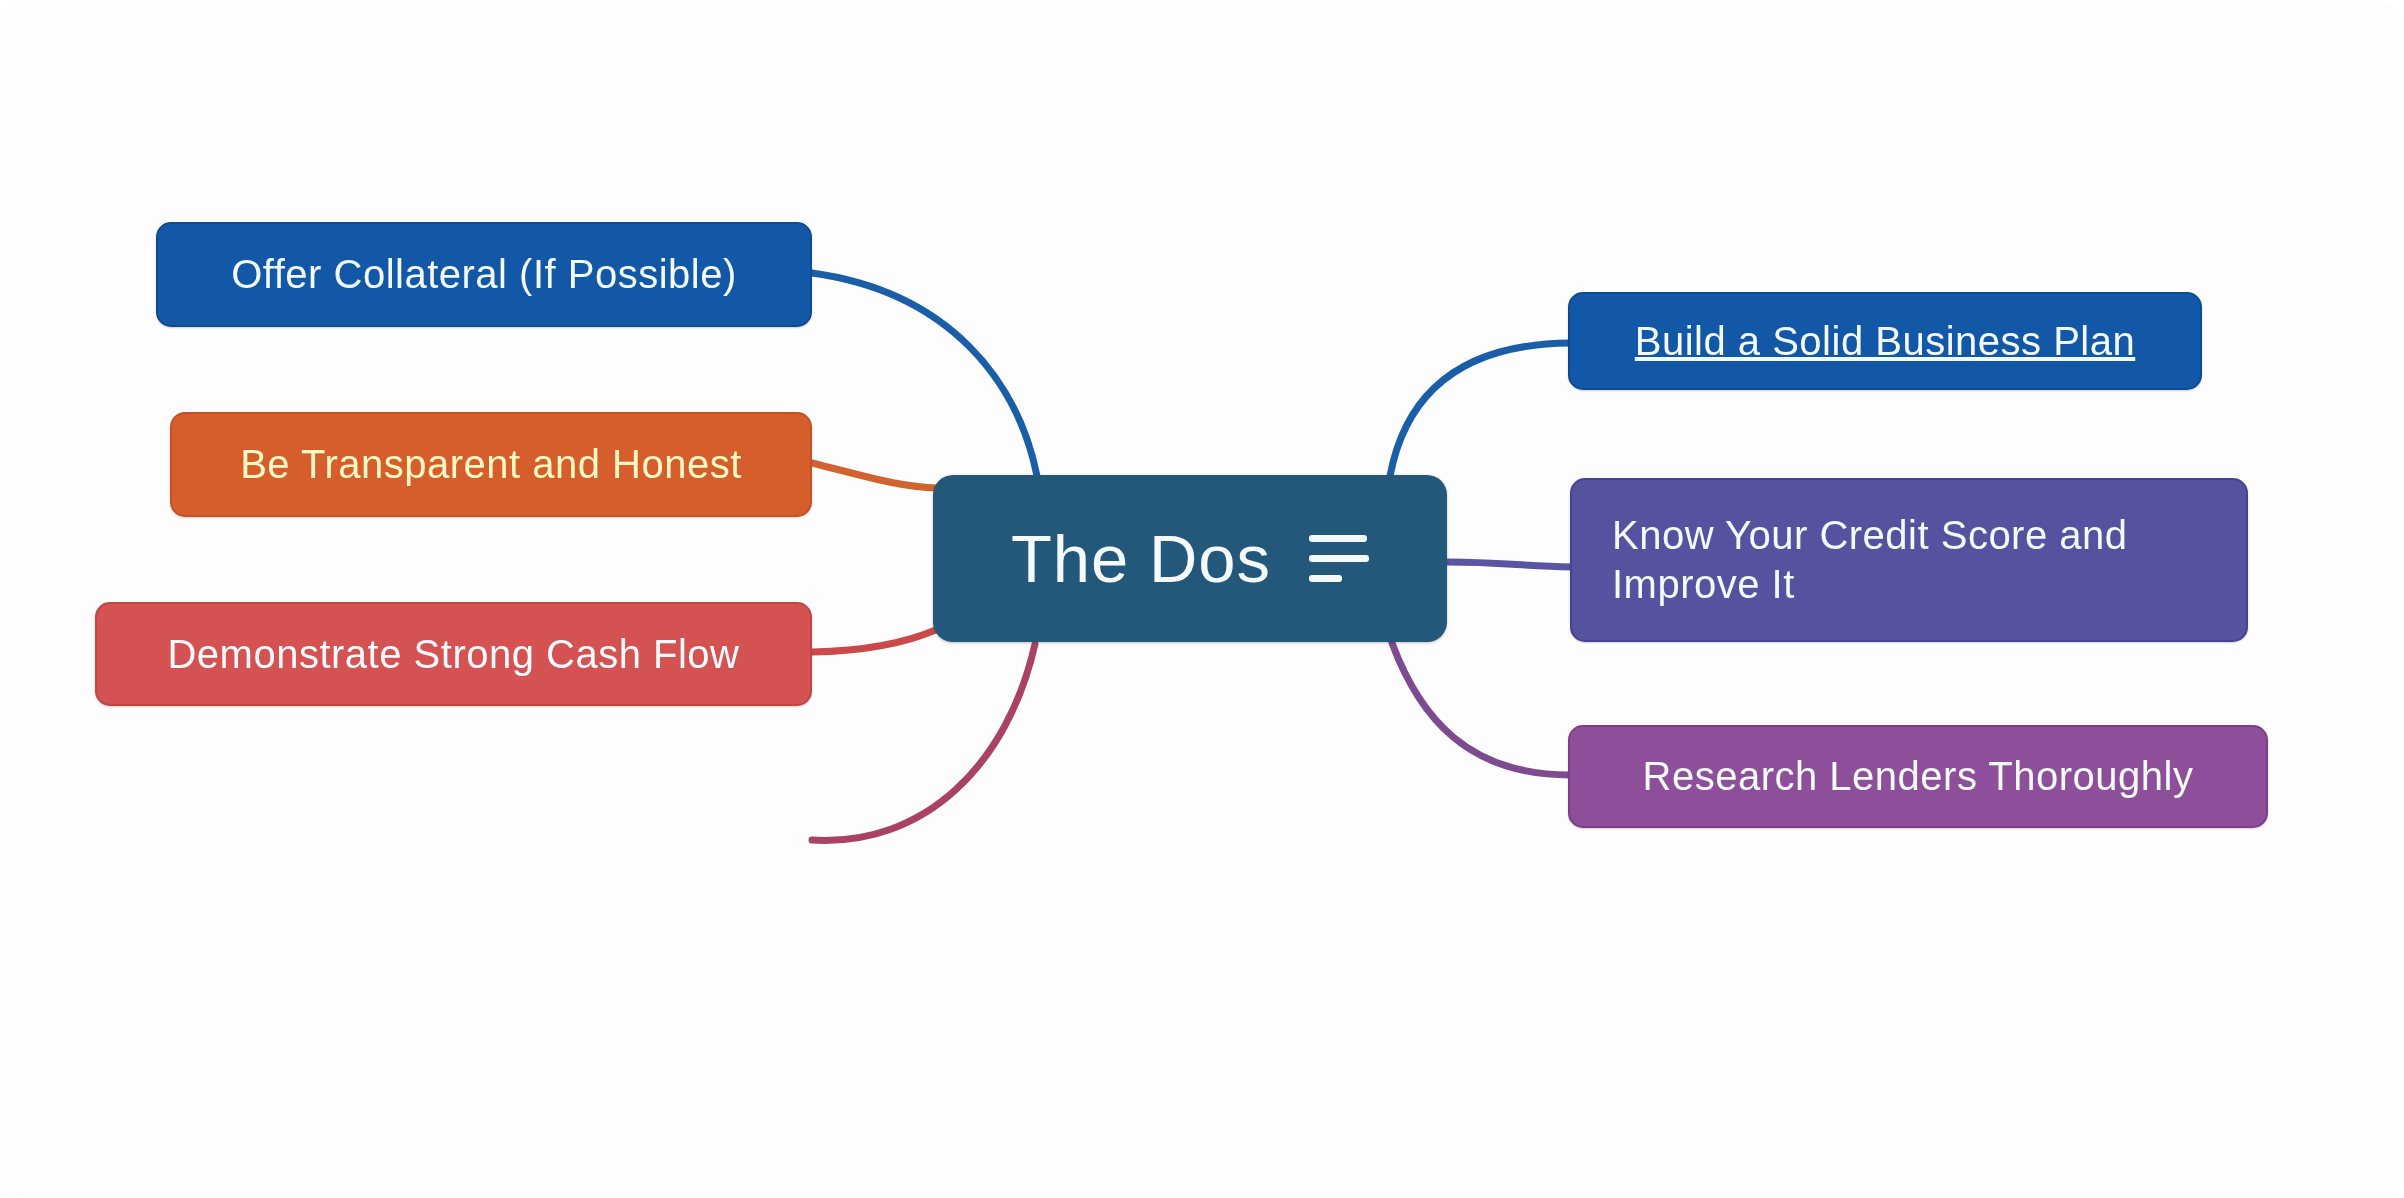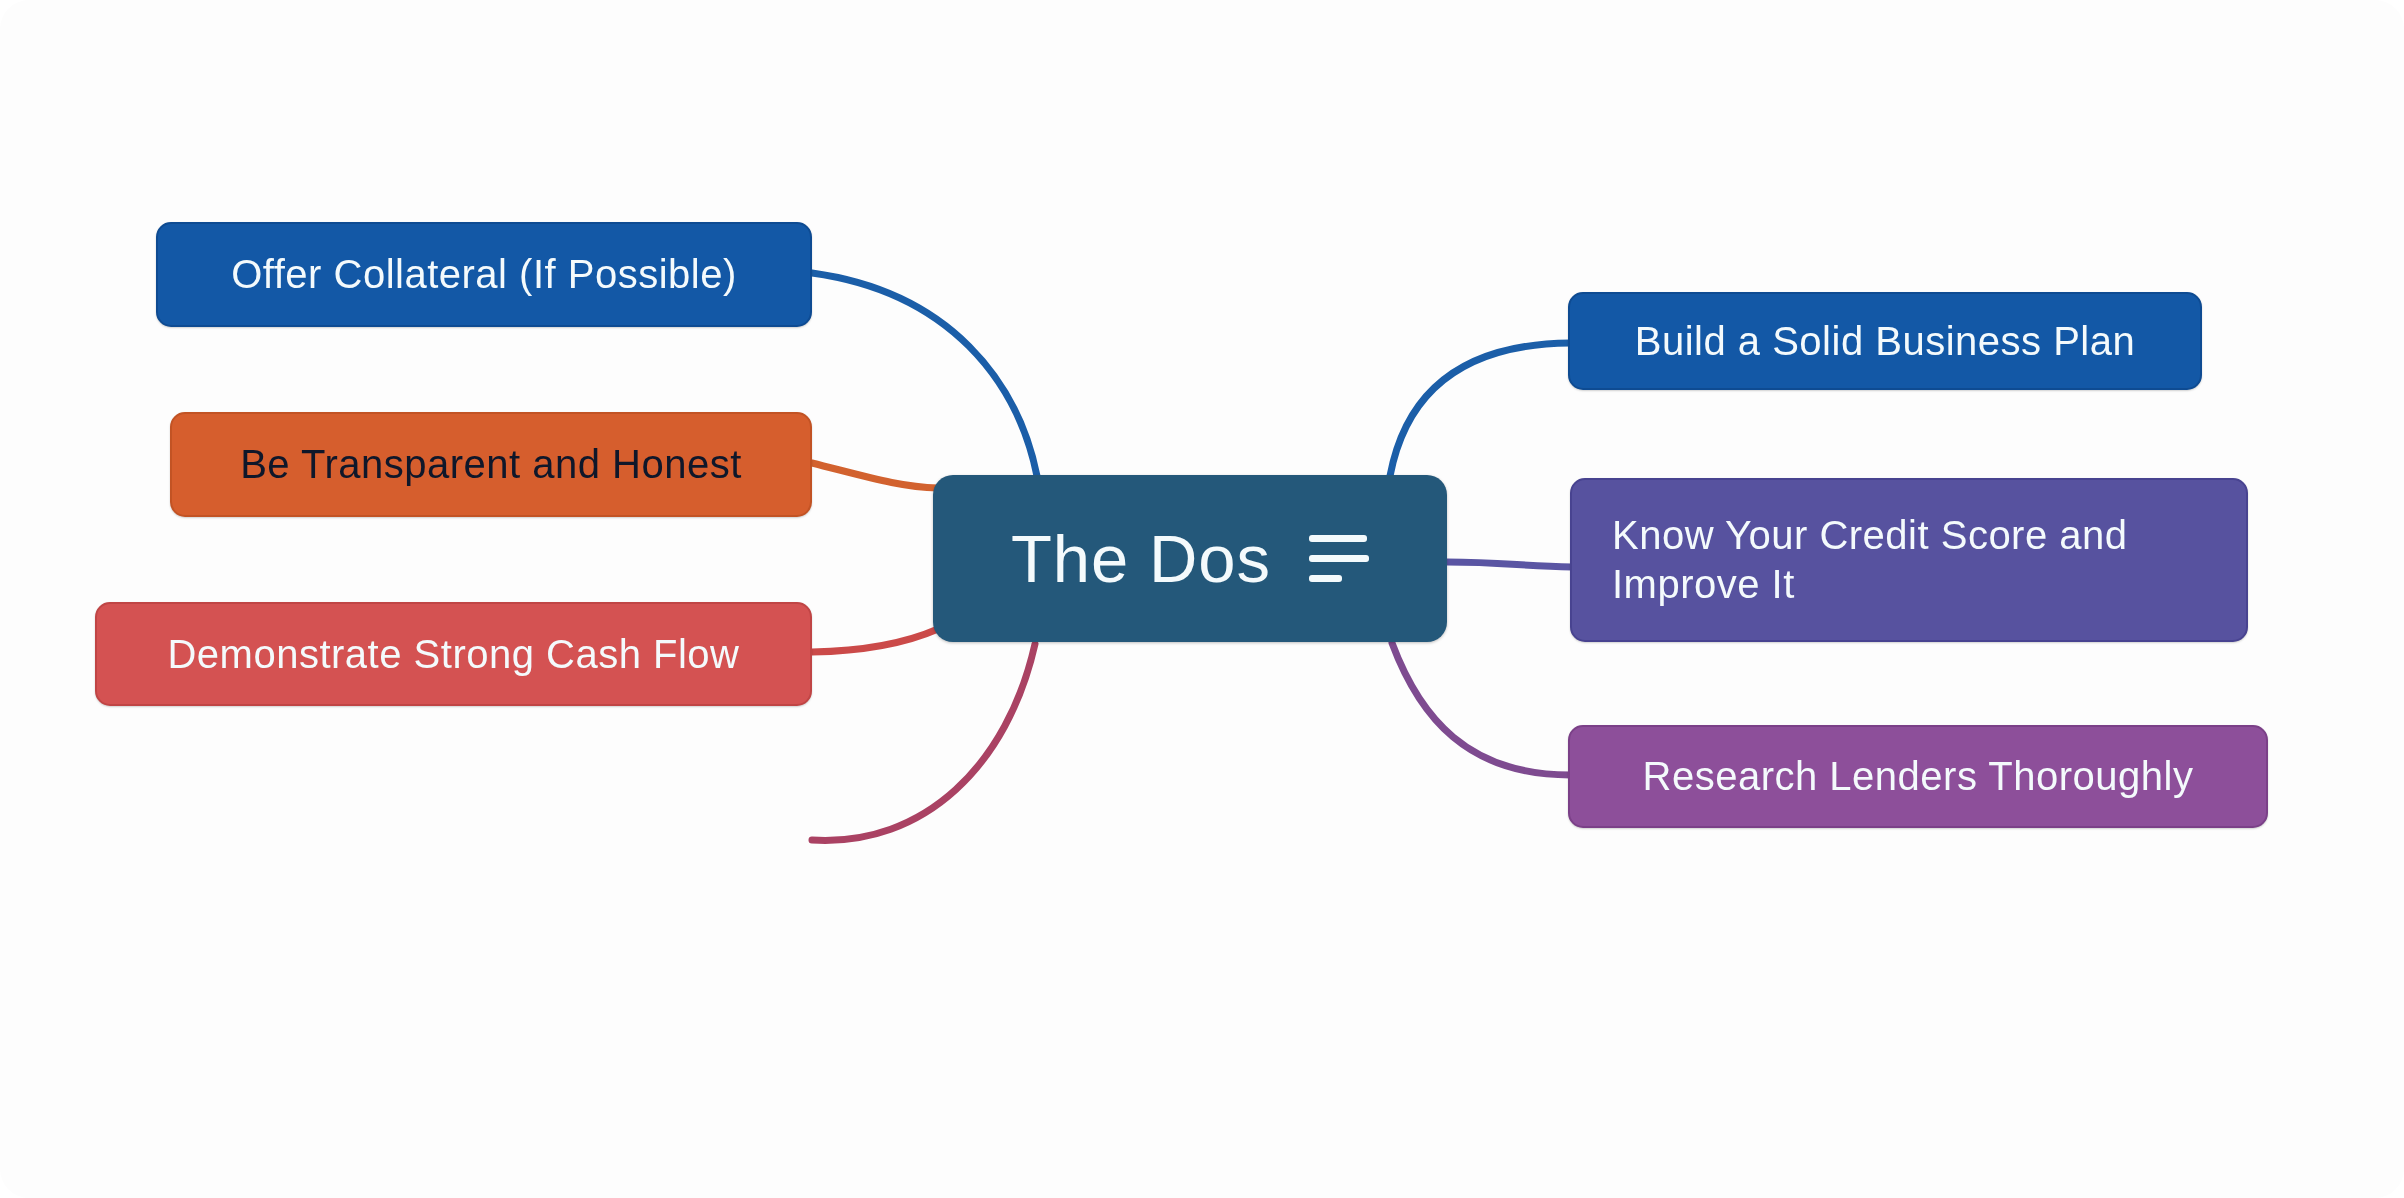--- a/index.html
+++ b/index.html
@@ -107,39 +107,39 @@
     <path d="M 812 840 C 925 847, 1008 764, 1035 644" stroke="#aa4263"></path>
     <path d="M 1390 476 C 1404 402, 1452 344, 1570 343" stroke="#1b5ea8"></path>
     <path d="M 1447 562 C 1500 562, 1522 566, 1572 567" stroke="#5a55a3"></path>
     <path d="M 1392 643 C 1420 718, 1468 775, 1570 775" stroke="#7e4b90"></path>
   </svg>
 
   <div class="branch-node" id="node-l1" style="background-color: rgb(19, 88, 166); border-color: rgb(14, 75, 146); color: rgb(244, 250, 252);">
     <span class="label">Offer Collateral (If Possible)</span>
   </div>
 
-  <div class="branch-node" id="node-l2" style="background-color: rgb(214, 94, 45); border-color: rgb(194, 83, 36); color: #0f172a;">
+  <div class="branch-node" id="node-l2" style="background-color: rgb(214, 94, 45); border-color: rgb(194, 83, 36); color: #fef9c3;">
     <span class="label">Be Transparent and Honest</span>
   </div>
 
   <div class="branch-node" id="node-l3" style="background-color: rgb(212, 82, 82); border-color: rgb(192, 69, 69); color: rgb(244, 250, 252);">
     <span class="label">Demonstrate Strong Cash Flow</span>
   </div>
 
 
   <div id="center-node" style="background-color: rgb(36, 88, 122); border-color: rgb(28, 74, 104); color: rgb(244, 250, 252);">
     <span class="label">The Dos</span>
     <span class="notes-icon">
       <span class="bar bar-1" style="background-color: rgb(244, 250, 252);"></span>
       <span class="bar bar-2" style="background-color: rgb(244, 250, 252);"></span>
       <span class="bar bar-3" style="background-color: rgb(244, 250, 252);"></span>
     </span>
   </div>
 
-  <div class="branch-node" id="node-r1" style="background-color: rgb(19, 88, 166); border-color: rgb(14, 75, 146); color: rgb(244, 250, 252);">
+  <div class="branch-node" id="node-r1" style="background-color: rgb(19, 88, 166); border-color: rgb(14, 75, 146); color: rgb(244, 250, 252); text-decoration: underline;">
     <span class="label">Build a Solid Business Plan</span>
   </div>
 
   <div class="branch-node multiline" id="node-r2" style="background-color: rgb(87, 82, 159); border-color: rgb(72, 67, 144); color: rgb(244, 250, 252);">
     <span class="label">Know Your Credit Score and Improve It</span>
   </div>
 
   <div class="branch-node" id="node-r3" style="background-color: rgb(141, 79, 154); border-color: rgb(123, 64, 136); color: rgb(244, 250, 252);">
     <span class="label">Research Lenders Thoroughly</span>
   </div>

